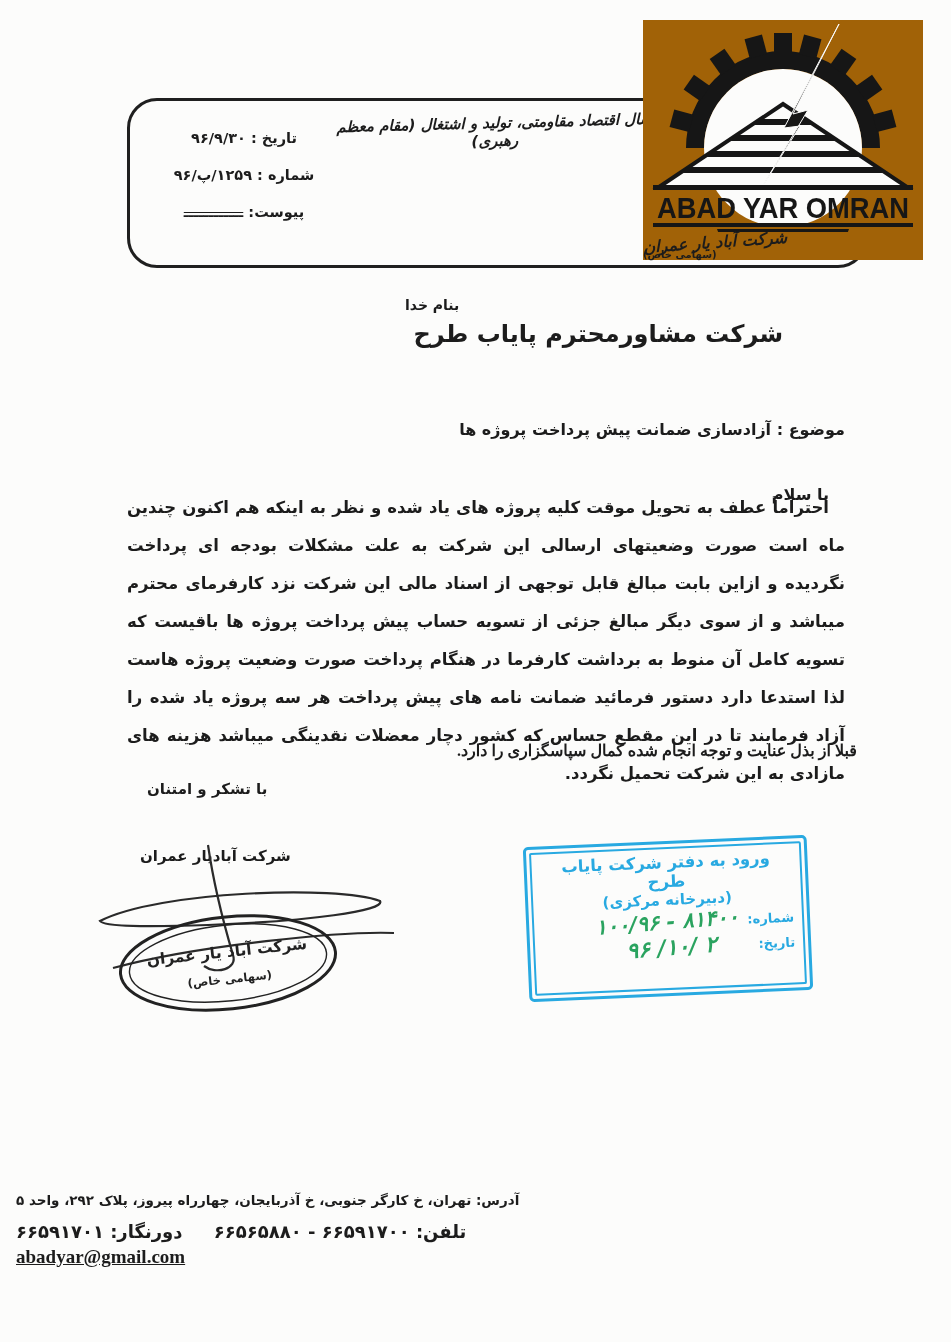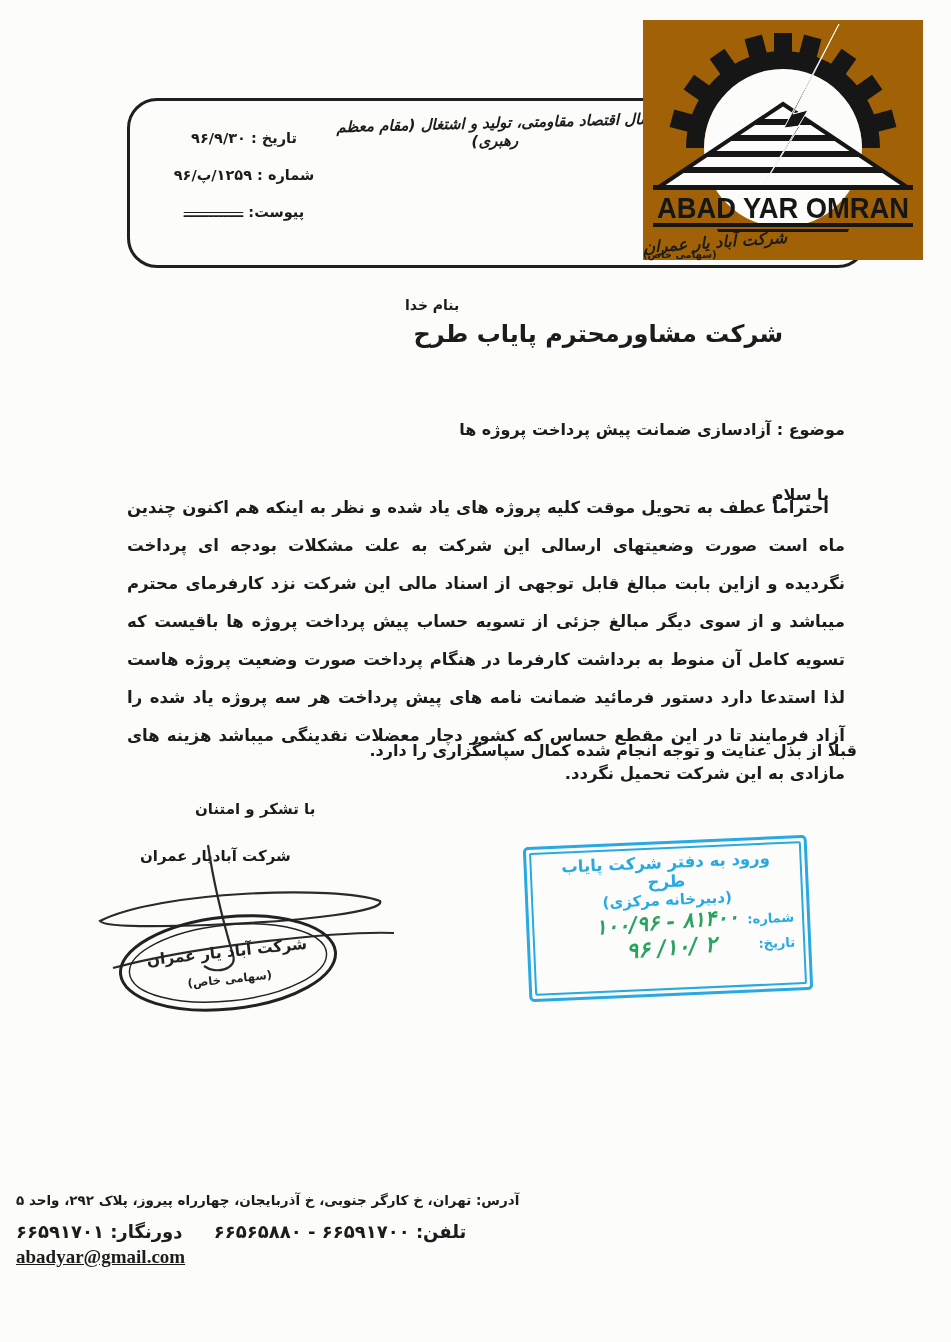--- a/index.html
+++ b/index.html
@@ -30,22 +30,22 @@
   
   .invocation { left:405px; top:297px; font-size:14px; font-weight:bold; direction:rtl; }
   .recipient { right:168px; top:320px; font-size:24px; font-weight:bold; direction:rtl; }
   .line-rtl { direction:rtl; font-weight:bold; font-size:16px; }
   .project-line { right:106px; top:384px; }
   .subject-line { right:106px; top:420px; }
   .greeting { right:122px; top:457px;margin-top:28px; }
   .body-par { right:106px; top:489px; width:718px; direction:rtl;
     font-size:16.5px; font-weight:bold; line-height:38px;
     text-align:justify; text-align-last:right; text-indent:16px; }
-  .closing { right:94px; top:741px; }
-  .signoff1 { left:147px; top:800px; font-size:15px; font-weight:bold; direction:rtl;margin-left:48px; }
+  .closing { right:94px; top:741px;font-family:Liberation Serif, serif; }
+  .signoff1 { left:147px; top:780px; font-size:15px; font-weight:bold; direction:rtl; }
   .signoff2 { left:140px; top:847px; font-size:15px; font-weight:bold; direction:rtl; }
 
   
   .rstamp { left:526px; top:841px; width:284px; height:155px;
     transform:rotate(-2.5deg); border:3px solid #28a9e1; border-radius:5px; padding:3px; }
   .rstamp-inner { width:100%; height:100%; border:2px solid #28a9e1; border-radius:2px;
     color:#28a9e1; direction:rtl; padding:4px 8px 2px 8px; }
   .rstamp-title { text-align:center; font-size:16.5px; font-weight:bold; }
   .rstamp-sub { text-align:center; font-size:15px; font-weight:bold; }
   .stamp-row { display:flex; direction:rtl; align-items:center; gap:8px; margin-top:1px; }

